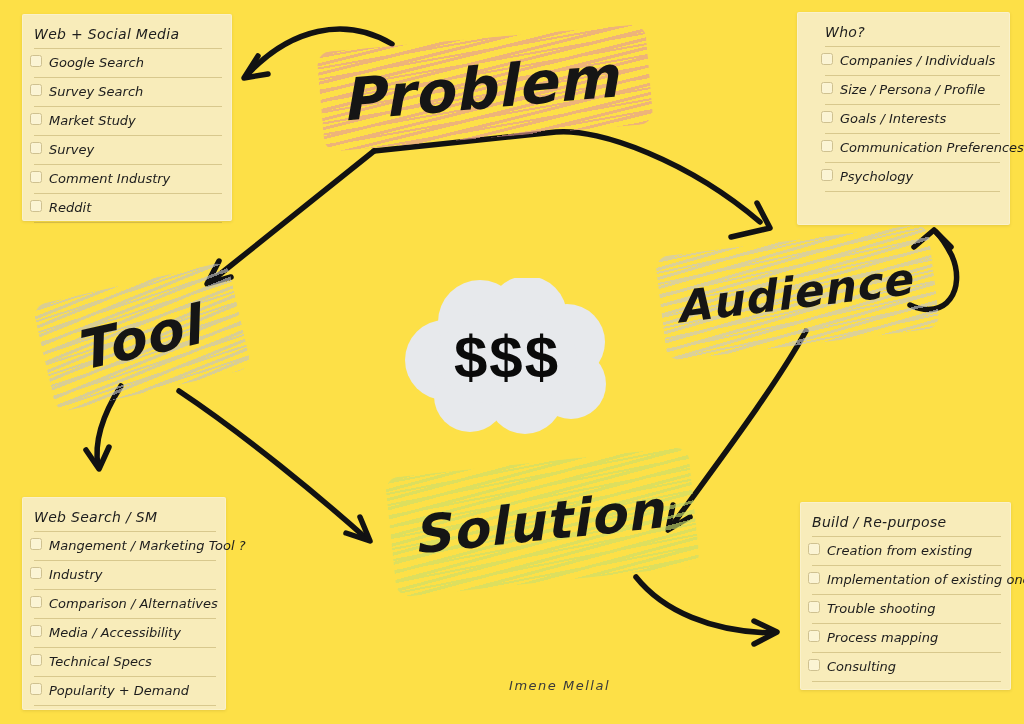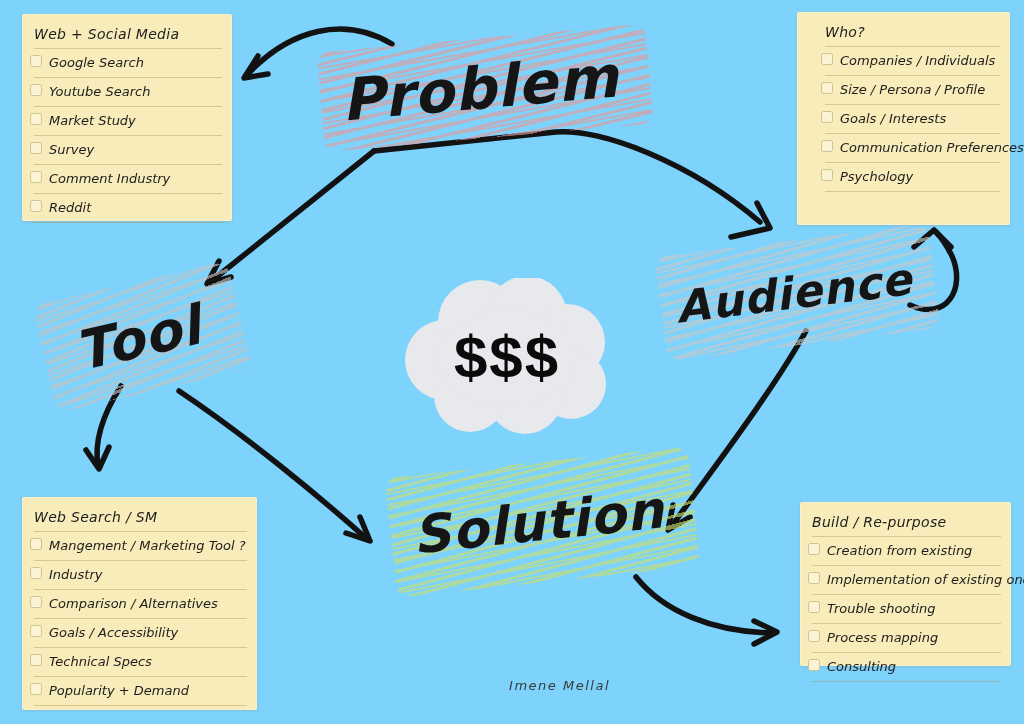--- a/index.html
+++ b/index.html
@@ -1,17 +1,17 @@
 <!DOCTYPE html>
 <html><head>
 <meta charset="utf-8">
 <style>
   html,body{margin:0;padding:0;background:#fff;}
   .board{
-    position:relative;width:1024px;height:724px;overflow:hidden;background:#7dd3fc;
+    position:relative;width:1024px;height:724px;overflow:hidden;background:#fde047;
     font-family:"DejaVu Sans",sans-serif;
   }
   
   svg.arrows{position:absolute;left:0;top:0;width:1024px;height:724px;pointer-events:none;}
   svg.arrows path{fill:none;stroke:#121212;stroke-width:5.5;stroke-linecap:round;stroke-linejoin:round;}
   
   .note{
     position:absolute;background:#f8ecba;border-radius:2px;
     box-shadow:0 1px 3px rgba(120,100,40,.18), inset 0 0 0 1px rgba(255,255,255,.25);
     padding:6px 10px 2px 12px;box-sizing:border-box;
@@ -23,22 +23,22 @@
     font-style:italic;font-size:13px;line-height:1;white-space:nowrap;
   }
   .note-row.title{font-size:14px;letter-spacing:.3px;}
   .cb{
     width:10px;height:10px;flex:0 0 auto;border:1.5px solid #cfc190;border-radius:2.5px;
     background:#fbf4d4;margin-left:-4px;align-self:flex-start;margin-top:6px;
   }
   .item-text{transform:translateY(-1px);}
   .note.tl{left:22px;top:14px;width:210px;height:207px;}
   .note.tr{left:797px;top:12px;width:213px;height:213px;padding-left:28px;}
-  .note.bl{left:22px;top:497px;width:235px;height:213px;}
-  .note.br{left:800px;top:502px;width:211px;height:164px;}
+  .note.bl{left:22px;top:497px;width:204px;height:213px;}
+  .note.br{left:800px;top:502px;width:211px;height:188px;}
   
   .node{position:absolute;display:flex;align-items:center;justify-content:center;}
   .scribble{
     position:absolute;inset:0;border-radius:14px;opacity:.62;
     background:
       repeating-linear-gradient(171deg, transparent 0 2px, var(--c) 2px 5px, transparent 5px 9px),
       repeating-linear-gradient(175deg, transparent 0 4px, var(--c) 4px 6px, transparent 6px 11px);
   }
   .node-label{
     position:relative;color:#151515;font-weight:bold;font-style:italic;
@@ -108,21 +108,21 @@
     <div class="note-row title">Web + Social Media</div>
     <div>
 
         <div class="note-row">
           <span class="cb"></span>
           <span class="item-text">Google Search</span>
         </div>
 
         <div class="note-row">
           <span class="cb"></span>
-          <span class="item-text">Youtube Search</span>
+          <span class="item-text">Survey Search</span>
         </div>
 
         <div class="note-row">
           <span class="cb"></span>
           <span class="item-text">Market Study</span>
         </div>
 
         <div class="note-row">
           <span class="cb"></span>
           <span class="item-text">Survey</span>
@@ -186,21 +186,21 @@
           <span class="item-text">Industry</span>
         </div>
 
         <div class="note-row">
           <span class="cb"></span>
           <span class="item-text">Comparison / Alternatives</span>
         </div>
 
         <div class="note-row">
           <span class="cb"></span>
-          <span class="item-text">Goals / Accessibility</span>
+          <span class="item-text">Media / Accessibility</span>
         </div>
 
         <div class="note-row">
           <span class="cb"></span>
           <span class="item-text">Technical Specs</span>
         </div>
 
         <div class="note-row">
           <span class="cb"></span>
           <span class="item-text">Popularity + Demand</span>

